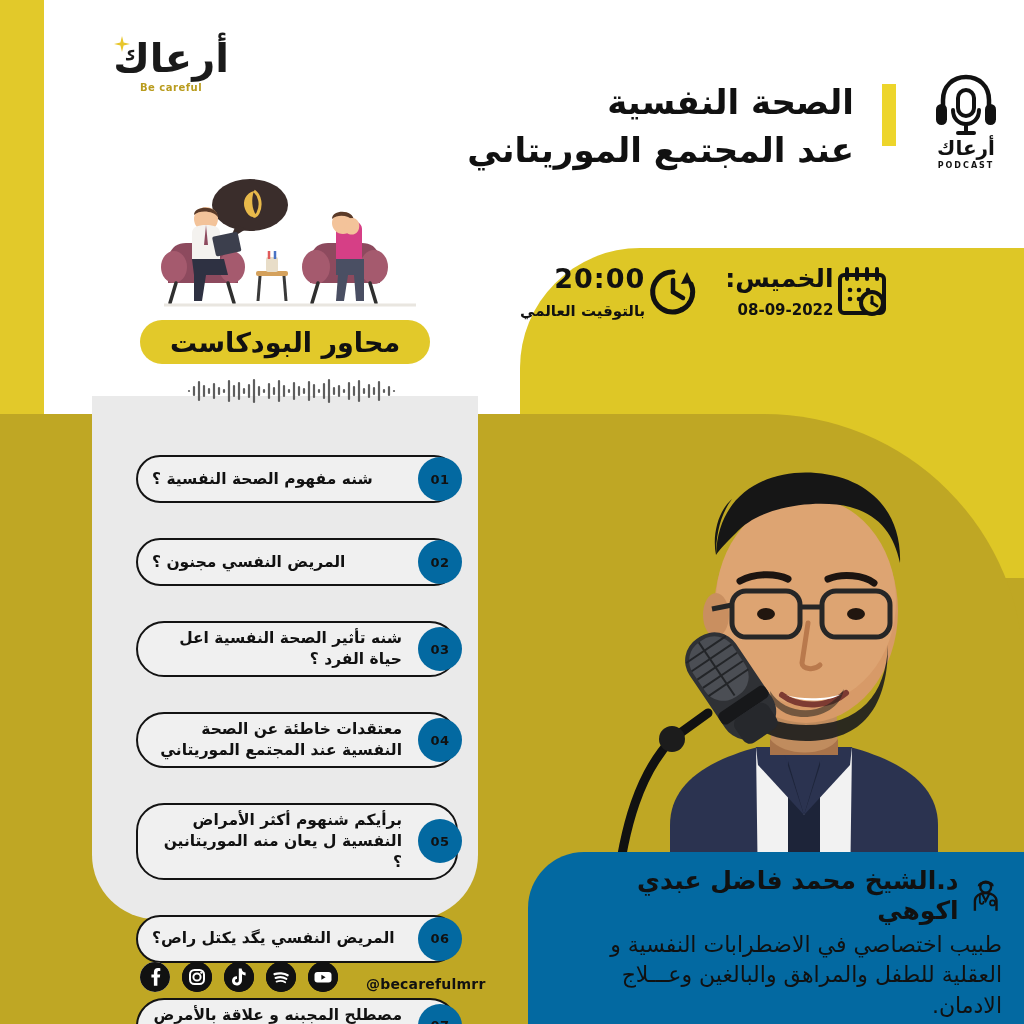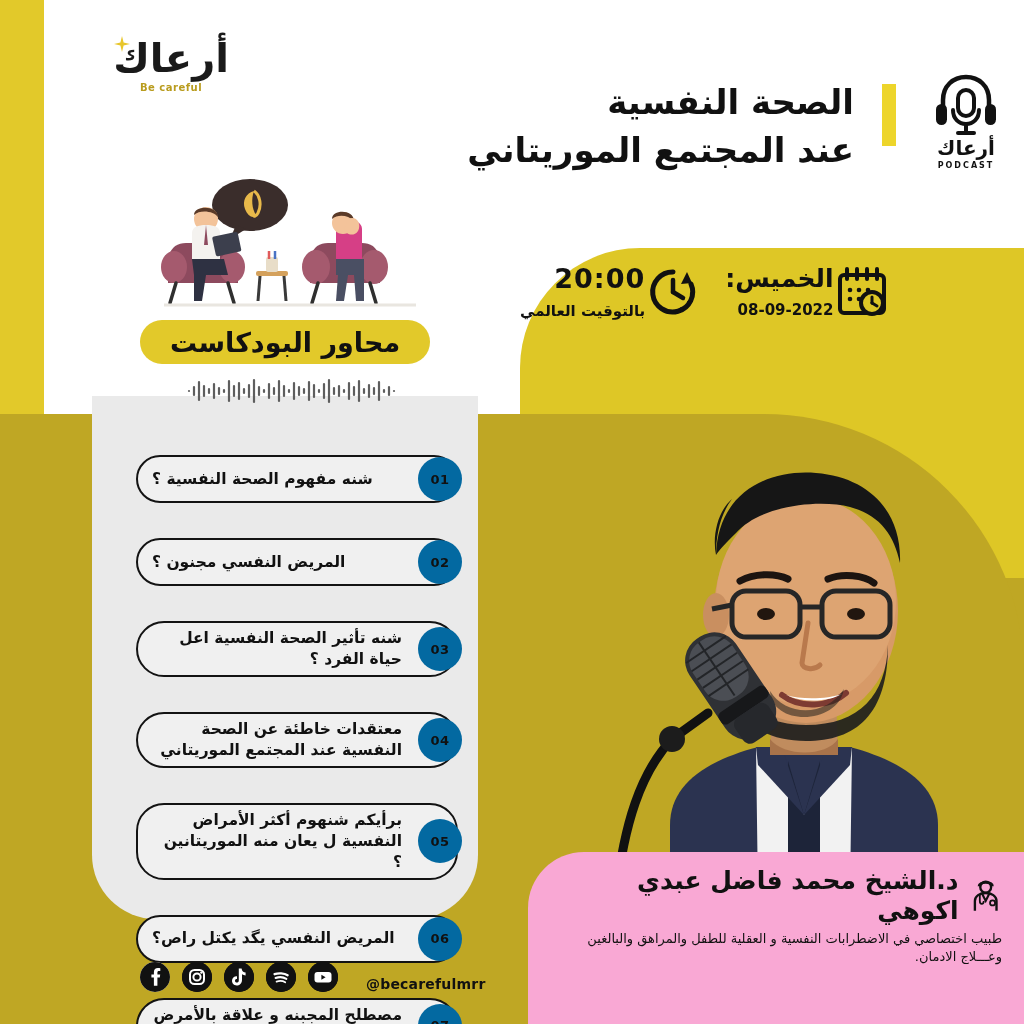--- a/index.html
+++ b/index.html
@@ -87,26 +87,26 @@
     display:flex;align-items:center;justify-content:center;
     font-size:13px;font-weight:700;color:#111;letter-spacing:.5px;
   }
 
   
   .portrait{position:absolute;left:520px;top:395px;width:504px;height:500px;overflow:hidden;}
 
   
   .guest-card{
     position:absolute;left:528px;top:852px;width:496px;height:172px;
-    background:#f9a8d4;border-top-left-radius:56px;
+    background:#0369a1;border-top-left-radius:56px;
     padding:14px 22px 10px 26px;box-sizing:border-box;direction:rtl;text-align:right;
   }
   .guest-name-row{display:flex;align-items:center;justify-content:flex-start;direction:rtl;gap:10px;}
   .guest-name{font-size:25px;font-weight:700;color:#111;line-height:1.2;}
-  .guest-desc{font-size:13px;font-weight:400;color:#111;line-height:1.38;margin-top:4px;direction:rtl;text-align:right;}
+  .guest-desc{font-size:22px;font-weight:400;color:#111;line-height:1.38;margin-top:4px;direction:rtl;text-align:right;}
 
   
   .social{position:absolute;left:140px;top:952px;width:320px;height:40px;display:flex;align-items:flex-end;gap:6px;}
   .soc-icon{width:30px;height:30px;border-radius:50%;background:#111;display:flex;align-items:center;justify-content:center;}
   .soc-icon.fill-white{background:#ffffff;}
   .arrow{width:10px;height:10px;display:flex;align-items:center;justify-content:center;}
   .divider{width:2px;height:20px;background:#111;margin:0 8px;}
   .handle{font-size:14px;font-weight:700;color:#111;letter-spacing:.2px;}
 </style>
 </head>

